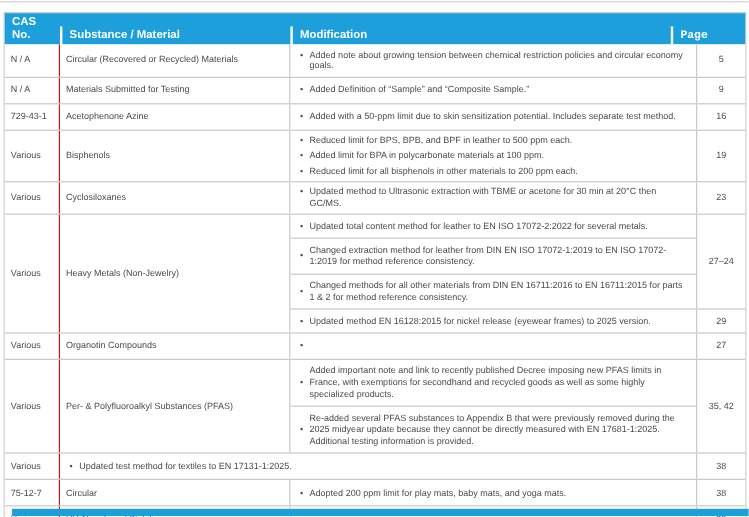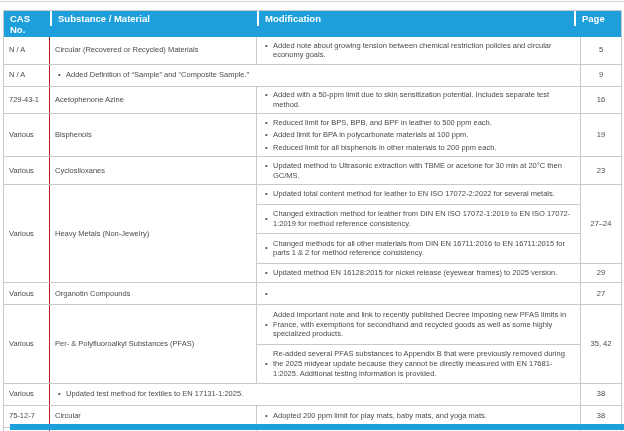--- a/index.html
+++ b/index.html
@@ -13,28 +13,28 @@
     background:#d2d2d2;
   }
   .doc-table{
     position:absolute;left:3px;top:10px;width:617px;
     border:1px solid #c9c9c9;background:#ffffff;
     display:flex;flex-direction:column;
   }
   
   .thead{
     display:flex;background:#1d9fdb;color:#ffffff;
-    font-weight:bold;font-size:9.5px;min-height:22px;align-items:flex-start;
+    font-weight:bold;font-size:9.5px;min-height:22px;align-items:flex-end;
   }
   .th{display:flex;align-items:center;padding:2px 6px;box-sizing:border-box;}
   .th + .th{border-left:2px solid #ffffff;}
   .col-cas{width:46px;flex:none;}
-  .col-sub{width:207px;flex:none;}
+  .col-sub{width:192px;flex:none;}
   .col-modarea{flex:1;min-width:0;}
-  .col-page{width:47px;flex:none;}
+  .col-page{width:62px;flex:none;font-family:Liberation Mono, monospace;}
   .th.col-page{justify-content:flex-start;}
   
   .row{
     display:flex;border-top:1px solid #c9c9c9;background:#fff;
     color:#4b4b4d;font-size:7.5px;line-height:1.3;align-items:stretch;
     min-height:21px;
   }
   .row:first-child{border-top:none;}
   .cell{
     box-sizing:border-box;display:flex;align-items:center;
@@ -86,20 +86,21 @@
                 <div class="bullet">•</div>
                 <div class="mod-text">Added note about growing tension between chemical restriction policies and circular economy goals.</div>
               </div>
             </div>
             <div class="page-cell">5</div>
           </div>
         </div>
       </div>
       <div class="row">
         <div class="cell col-cas">N / A</div>
+        <div class="cell col-sub">Materials Submitted for Testing</div>
         <div class="modarea">
           <div class="section">
             <div class="mod-items">
               <div class="mod-item">
                 <div class="bullet">•</div>
                 <div class="mod-text">Added Definition of “Sample” and “Composite Sample.”</div>
               </div>
             </div>
             <div class="page-cell">9</div>
           </div>

